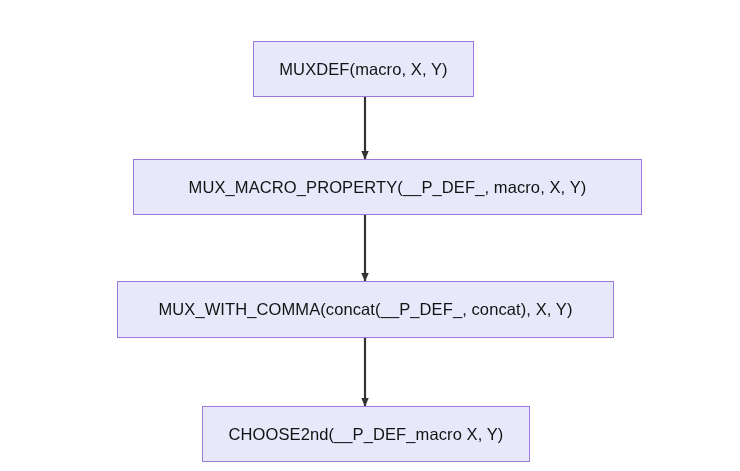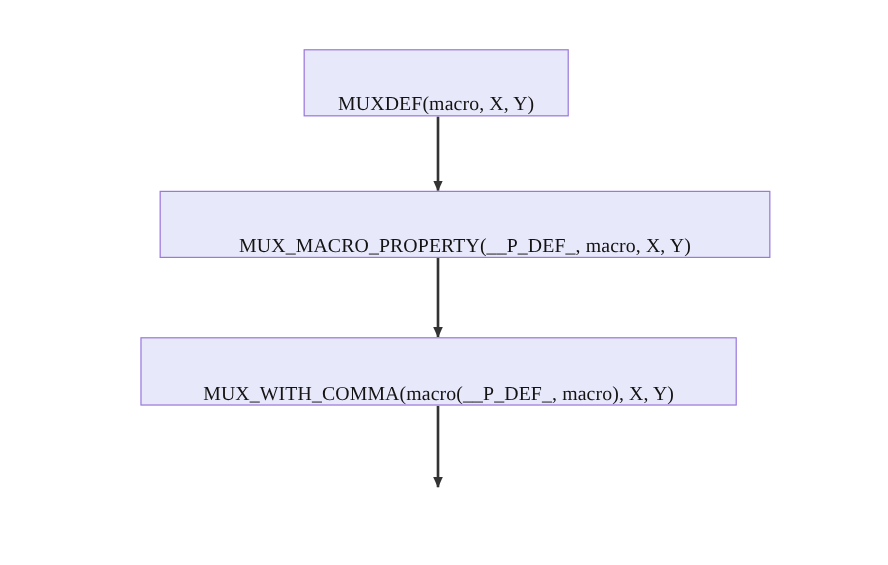--- a/index.html
+++ b/index.html
@@ -17,28 +17,27 @@
     position: relative;
     width: 740px;
     height: 471px;
   }
   .node {
     position: absolute;
     box-sizing: border-box;
     background: #e8e8fb;
     border: 1.6px solid #9b78dc;
     display: flex;
-    align-items: flex-end;
+    align-items: center;
     justify-content: center;
     color: #131313;
     font-size: 16.5px;
     line-height: 1.1;
     letter-spacing: 0.1px;
     white-space: nowrap;
-    font-family: Liberation Serif, serif;
   }
   .node-label {
     display: block;
   }
   .edge-layer {
     position: absolute;
     left: 0;
     top: 0;
     width: 740px;
     height: 471px;
@@ -63,17 +62,20 @@
 
   <div class="node" style="left:253px; top:41px; width:221px; height:56px;">
     <span class="node-label">MUXDEF(macro, X, Y)</span>
   </div>
 
   <div class="node" style="left:133px; top:159px; width:509px; height:56px;">
     <span class="node-label">MUX_MACRO_PROPERTY(__P_DEF_, macro, X, Y)</span>
   </div>
 
   <div class="node" style="left:117px; top:281px; width:497px; height:57px;">
-    <span class="node-label">MUX_WITH_COMMA(macro(__P_DEF_, macro), X, Y)</span>
+    <span class="node-label">MUX_WITH_COMMA(concat(__P_DEF_, concat), X, Y)</span>
   </div>
 
+  <div class="node" style="left:202px; top:406px; width:328px; height:56px;">
+    <span class="node-label">CHOOSE2nd(__P_DEF_macro X, Y)</span>
+  </div>
 
 </div>
 
 </body></html>

